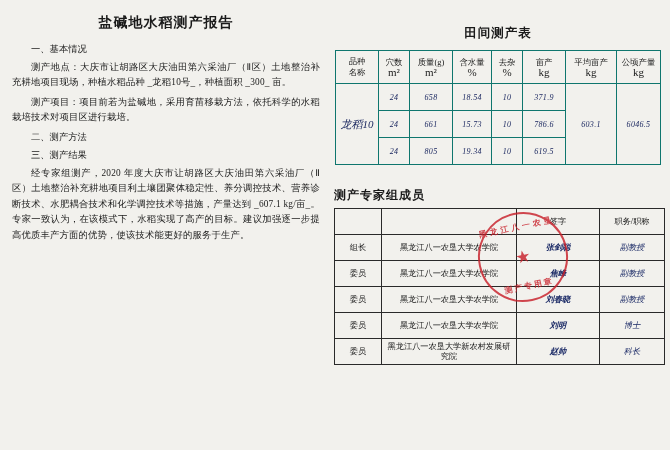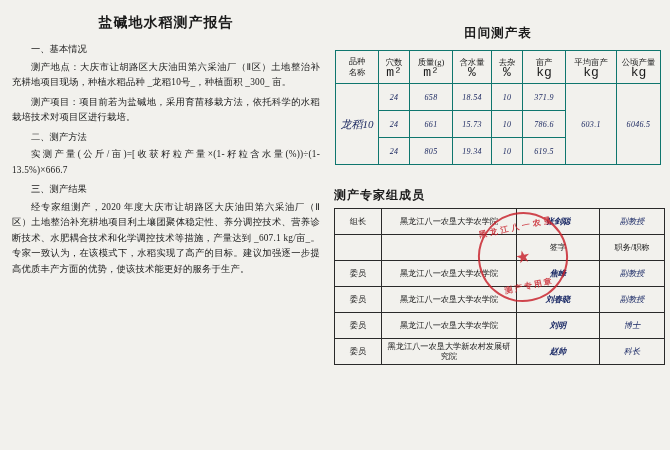--- a/index.html
+++ b/index.html
@@ -67,21 +67,21 @@
     vertical-align:middle;
     padding:1px 0;
     font-weight:normal;
   }
   .yield-table thead td{
     height:30px;
     line-height:11px;
     font-size:8.4px;
   }
   .yield-table tbody td{height:24px;}
-  .unit{font-size:13px;display:block;line-height:9px;font-family:Liberation Mono, monospace;}
+  .unit{font-size:11px;display:block;line-height:9px;}
   .hand{
     font-family:"Liberation Serif", serif;
     color:#15225c;
     font-size:11px;
     font-style:italic;
     letter-spacing:0.3px;
   }
   .hand-cn{
     font-family:"Liberation Serif", serif;
     color:#15225c;
@@ -167,21 +167,20 @@
 
 <div class="page">
 
   <div class="left">
     <div class="doc-title">盐碱地水稻测产报告</div>
 
     <p class="sec">一、基本情况</p>
     <p class="para indent">测产地点：大庆市让胡路区大庆油田第六采油厂（Ⅱ区）土地整治补充耕地项目现场，种植水稻品种 _龙稻10号_，种植面积 _300_ 亩。</p>
     <p class="para indent">测产项目：项目前若为盐碱地，采用育苗移栽方法，依托科学的水稻栽培技术对项目区进行栽培。</p>
     <p class="sec">二、测产方法</p>
-    <p class="para indent">实测产量(公斤/亩)=[收获籽粒产量×(1-籽粒含水量(%))÷(1-13.5%)×666.7</p>
     <p class="sec">三、测产结果</p>
     <p class="para indent">经专家组测产，2020 年度大庆市让胡路区大庆油田第六采油厂（Ⅱ区）土地整治补充耕地项目利土壤团聚体稳定性、养分调控技术、营养诊断技术、水肥耦合技术和化学调控技术等措施，产量达到 _607.1 kg/亩_。专家一致认为，在该模式下，水稻实现了高产的目标。建议加强逐一步提高优质丰产方面的优势，使该技术能更好的服务于生产。</p>
   </div>
 
   <div class="right">
     <div class="right-title">田间测产表</div>
 
     <table class="yield-table">
       <thead>
         <tr>
@@ -239,30 +238,30 @@
           <td class="hand">619.5</td>
         </tr>
       </tbody>
     </table>
 
     <div class="expert-title">测产专家组成员</div>
 
     <table class="expert-table">
       <tbody>
         <tr>
-          <td class="role">组长</td>
-          <td class="unit-col">黑龙江八一农垦大学农学院</td>
-          <td class="sign sig">张剑聪</td>
-          <td class="post post-hand">副教授</td>
-        </tr>
-        <tr>
           <td class="role"></td>
           <td class="unit-col"></td>
           <td class="sign">签字</td>
           <td class="post">职务/职称</td>
+        </tr>
+        <tr>
+          <td class="role">组长</td>
+          <td class="unit-col">黑龙江八一农垦大学农学院</td>
+          <td class="sign sig">张剑聪</td>
+          <td class="post post-hand">副教授</td>
         </tr>
         <tr>
           <td class="role">委员</td>
           <td class="unit-col">黑龙江八一农垦大学农学院</td>
           <td class="sign sig">焦峰</td>
           <td class="post post-hand">副教授</td>
         </tr>
         <tr>
           <td class="role">委员</td>
           <td class="unit-col">黑龙江八一农垦大学农学院</td>

